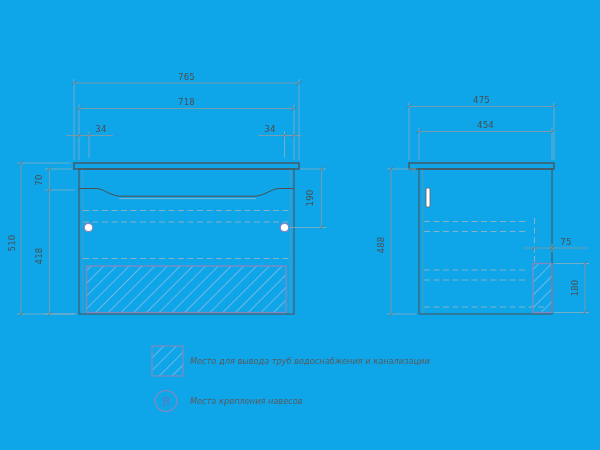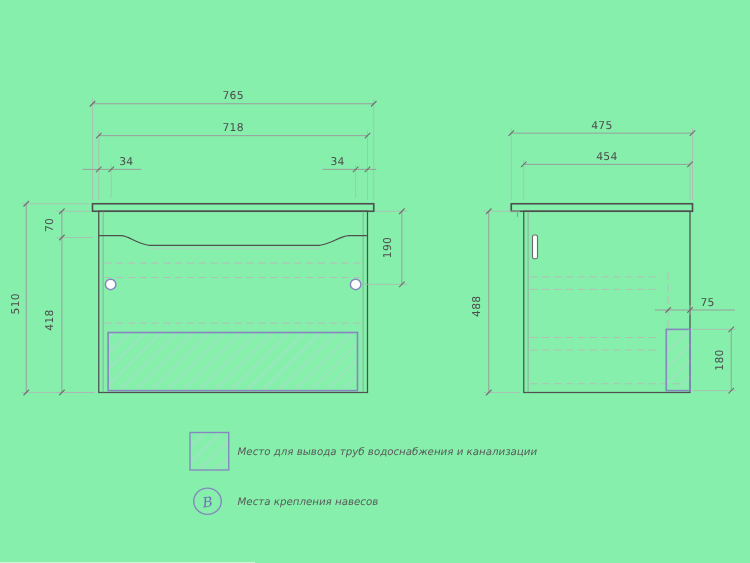--- a/index.html
+++ b/index.html
@@ -1,16 +1,16 @@
 <!DOCTYPE html>
 <html><head>
 <meta charset="utf-8">
 <style>
   html,body{margin:0;padding:0;background:#ffffff;}
-  .page{position:relative;width:600px;height:450px;background:#86efac;overflow:hidden;
+  .page{position:relative;width:600px;height:450px;background:#0ea5e9;overflow:hidden;
         font-family:"DejaVu Sans",sans-serif;}
   svg{display:block;}
   .dim-text{font-family:"DejaVu Sans",sans-serif;font-size:8.6px;fill:#4d4d4d;letter-spacing:.2px;}
   .legend-text{font-family:"DejaVu Sans",sans-serif;font-style:italic;font-size:8.2px;fill:#5a5a5a;}
   .symbol-letter{font-family:"DejaVu Serif",serif;font-style:italic;font-size:11px;fill:#6f6fb5;}
   .outline{stroke:#4f4f4f;fill:none;}
   .thin{stroke:#8c8c8c;fill:none;}
   .ext{stroke:#b3b3b3;stroke-width:.6;fill:none;}
   .dimline{stroke:#9a9a9a;stroke-width:.75;fill:none;}
   .tick{stroke:#6e6e6e;stroke-width:.9;}

